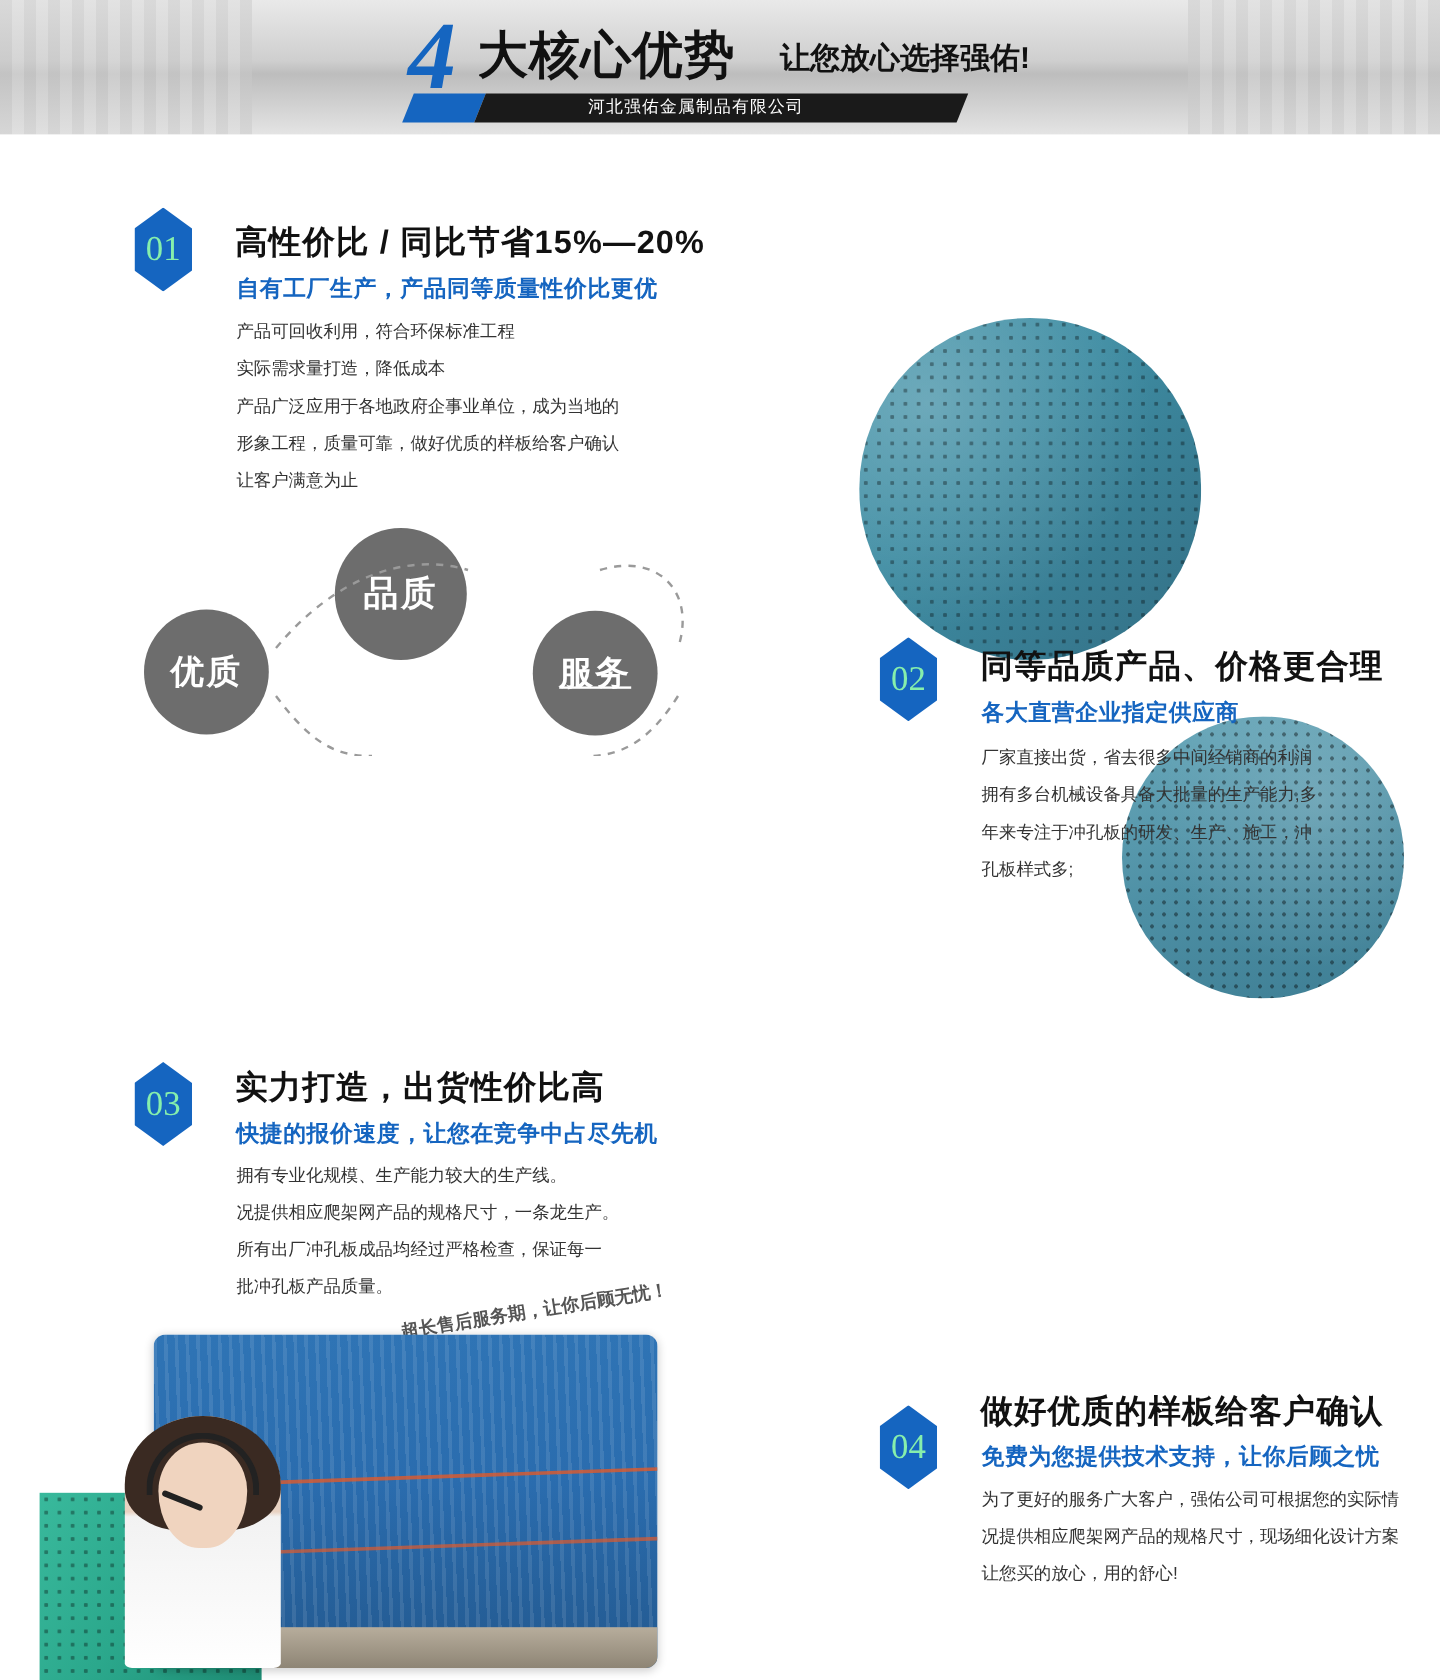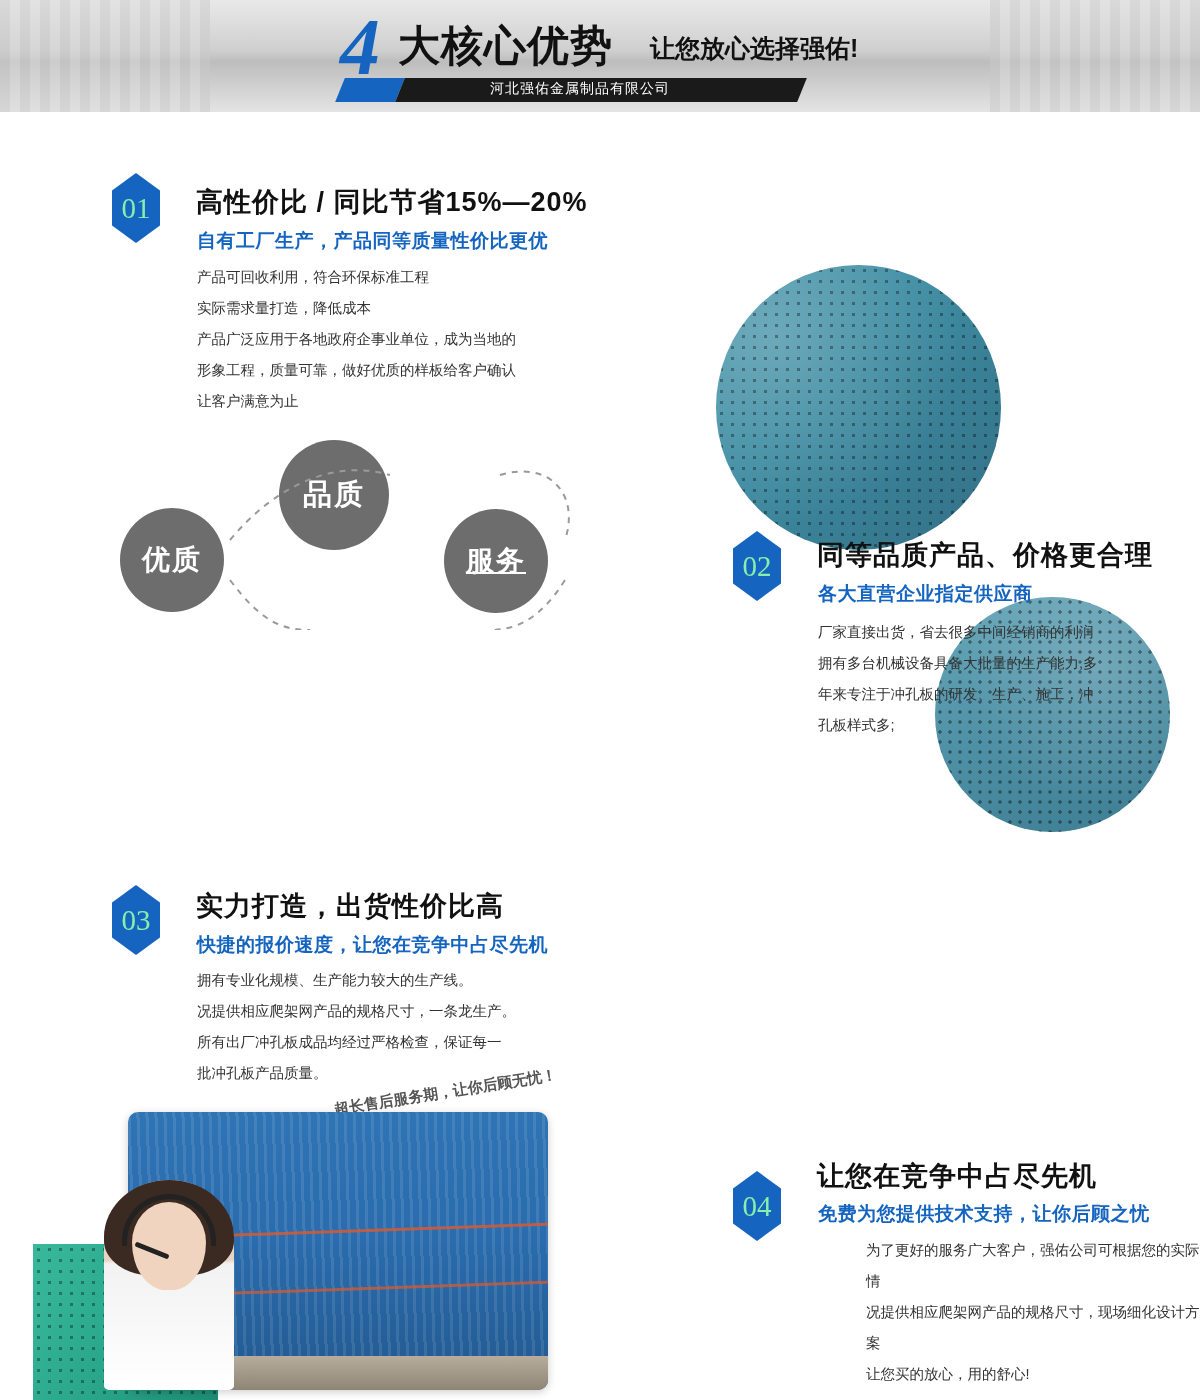--- a/index.html
+++ b/index.html
@@ -227,23 +227,23 @@
 <div class="title-main" style="left:196px; top:888px;">实力打造，出货性价比高</div>
 <div class="title-sub" style="left:197px; top:932px;">快捷的报价速度，让您在竞争中占尽先机</div>
 <div class="body-text" style="left:197px; top:965px;">
   <div>拥有专业化规模、生产能力较大的生产线。</div>
   <div>况提供相应爬架网产品的规格尺寸，一条龙生产。</div>
   <div>所有出厂冲孔板成品均经过严格检查，保证每一</div>
   <div>批冲孔板产品质量。</div>
 </div>
 
 <div class="num-hex" style="left:733px; top:1171px;">04</div>
-<div class="title-main" style="left:817px; top:1158px;">让您在竞争中占尽先机</div>
+<div class="title-main" style="left:817px; top:1158px;">做好优质的样板给客户确认</div>
 <div class="title-sub" style="left:818px; top:1201px;">免费为您提供技术支持，让你后顾之忧</div>
-<div class="body-text" style="left:818px; top:1235px;margin-left:48px;">
+<div class="body-text" style="left:818px; top:1235px;">
   <div>为了更好的服务广大客户，强佑公司可根据您的实际情</div>
   <div>况提供相应爬架网产品的规格尺寸，现场细化设计方案</div>
   <div>让您买的放心，用的舒心!</div>
 </div>
 
 <div class="slogan" style="left:333px; top:1083px;">超长售后服务期，让你后顾无忧！</div>
 <div class="callcenter" style="left:128px; top:1112px; width:420px; height:278px;">
   <div style="position:absolute;left:0;top:118px;width:420px;height:3px;background:#e05a2b;opacity:.8;transform:rotate(-2deg);"></div>
   <div style="position:absolute;left:0;top:176px;width:420px;height:3px;background:#e05a2b;opacity:.7;transform:rotate(-2deg);"></div>
   <div style="position:absolute;left:0;bottom:0;width:420px;height:34px;background:linear-gradient(180deg,#b7ad9c,#8e8575);"></div>

